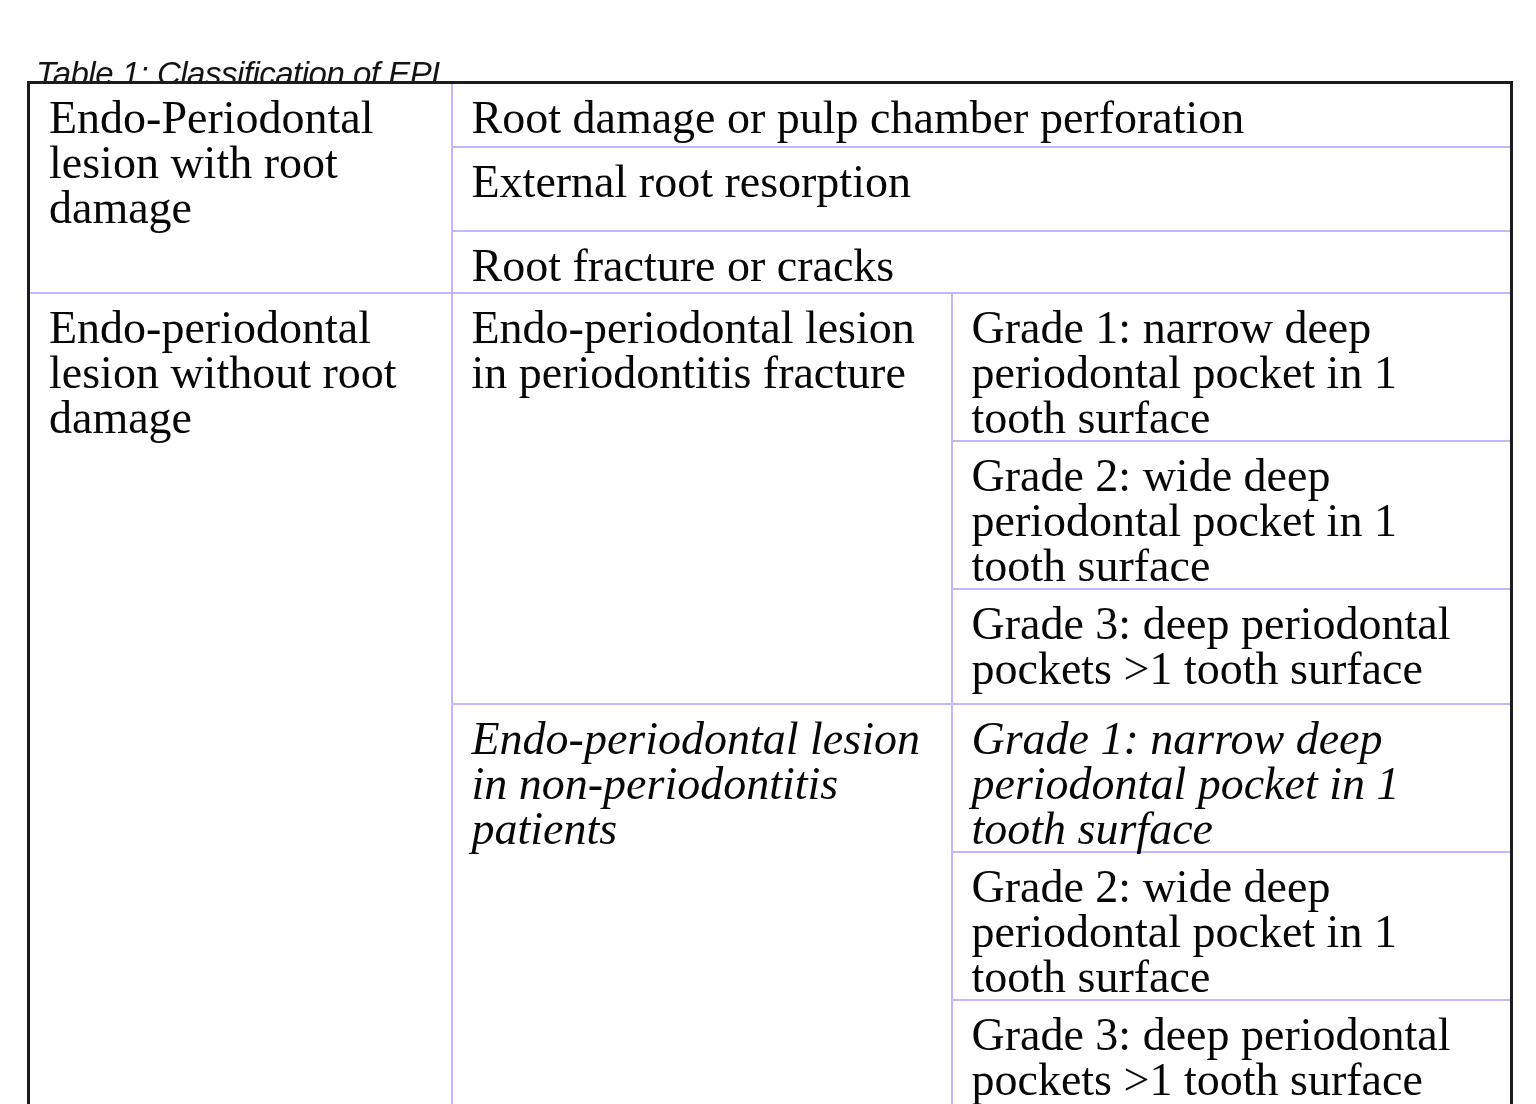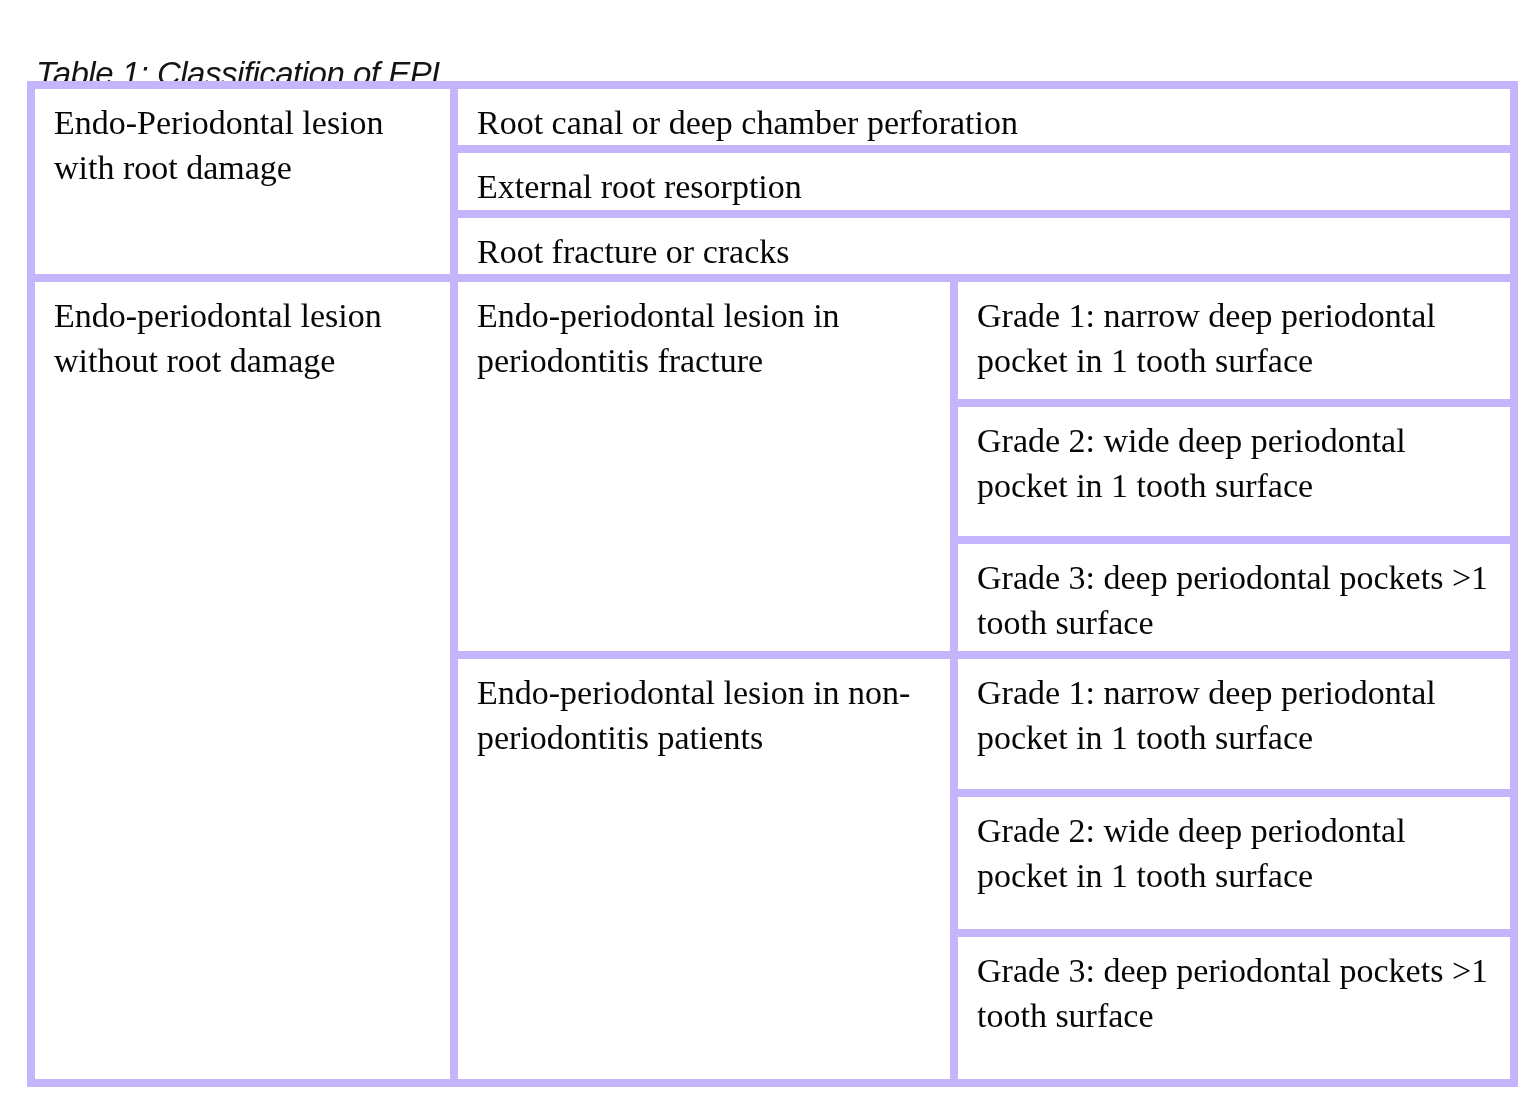--- a/index.html
+++ b/index.html
@@ -30,59 +30,59 @@
   table.epl {
     position: absolute;
     left: 27px;
     top: 81px;
     width: 1483px;
     border-collapse: collapse;
     table-layout: fixed;
     border: 3px solid #1c1c1c;
   }
   table.epl td {
-    border: 8px solid #c4b5fd;
+    border: 2px solid #c4b5fd;
     vertical-align: top;
     padding: 11px 16px 0 19px;
     font-family: "Liberation Serif", serif;
-    font-size: 34px;
+    font-size: 46px;
     line-height: 45px;
     color: #070707;
     background: #ffffff;
   }
   col.c1 { width: 423px; }
   col.c2 { width: 500px; }
   col.c3 { width: 560px; }
   tr.r1 { height: 64px; }
-  tr.r2 { height: 65px; }
+  tr.r2 { height: 84px; }
   tr.r3 { height: 62px; border-radius: 11px; }
   tr.r4 { height: 125px; }
   tr.r5 { height: 137px; }
   tr.r6 { height: 115px; }
-  tr.r7 { height: 138px; }
+  tr.r7 { height: 138px; font-style: italic; }
   tr.r8 { height: 140px; }
   tr.r9 { height: 150px; }
 </style>
 </head>
 <body>
 
 <div class="page">
 
   <div class="caption">Table 1: Classification of EPL</div>
 
   <table class="epl">
     <colgroup>
       <col class="c1">
       <col class="c2">
       <col class="c3">
     </colgroup>
     <tbody>
       <tr class="r1">
         <td rowspan="3">Endo-Periodontal lesion with root damage</td>
-        <td colspan="2">Root canal or deep chamber perforation</td>
+        <td colspan="2">Root damage or pulp chamber perforation</td>
       </tr>
       <tr class="r2">
         <td colspan="2">External root resorption</td>
       </tr>
       <tr class="r3">
         <td colspan="2">Root fracture or cracks</td>
       </tr>
       <tr class="r4">
         <td rowspan="6">Endo-periodontal lesion without root damage</td>
         <td rowspan="3">Endo-periodontal lesion in periodontitis fracture</td>

